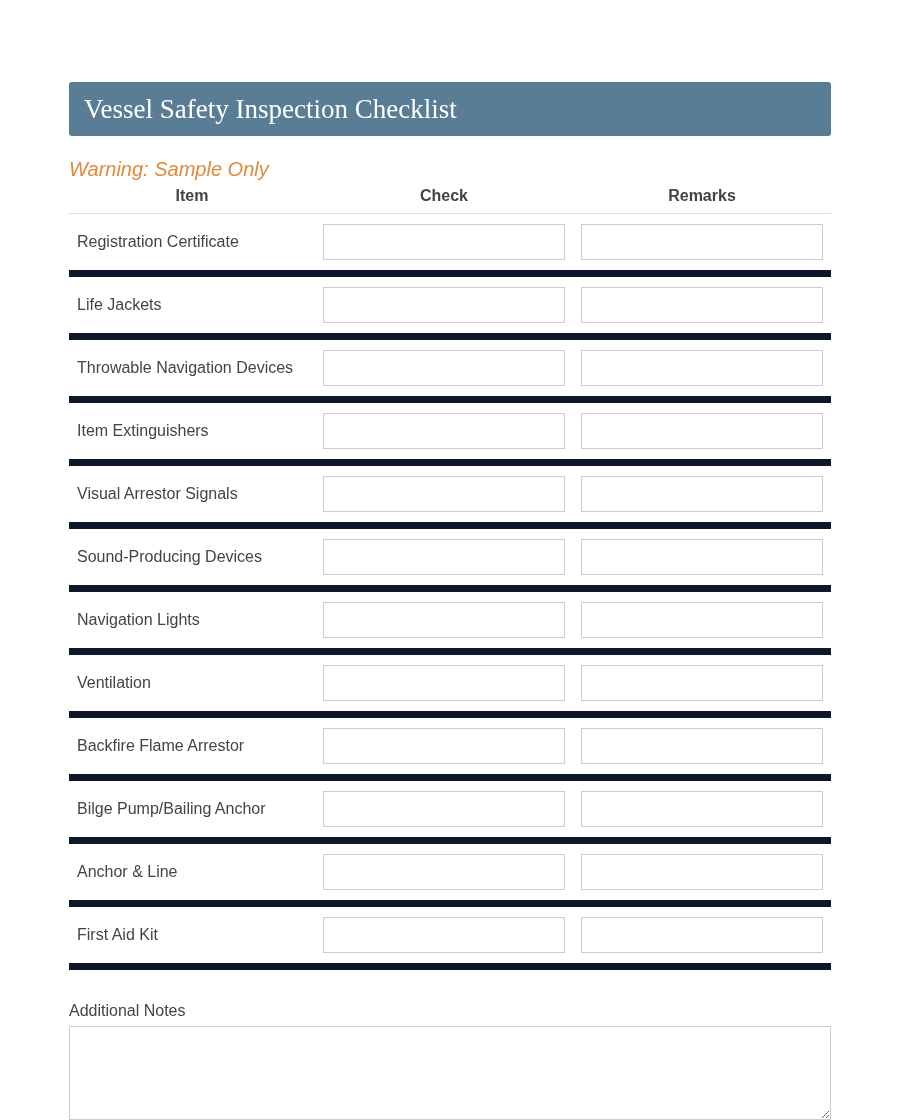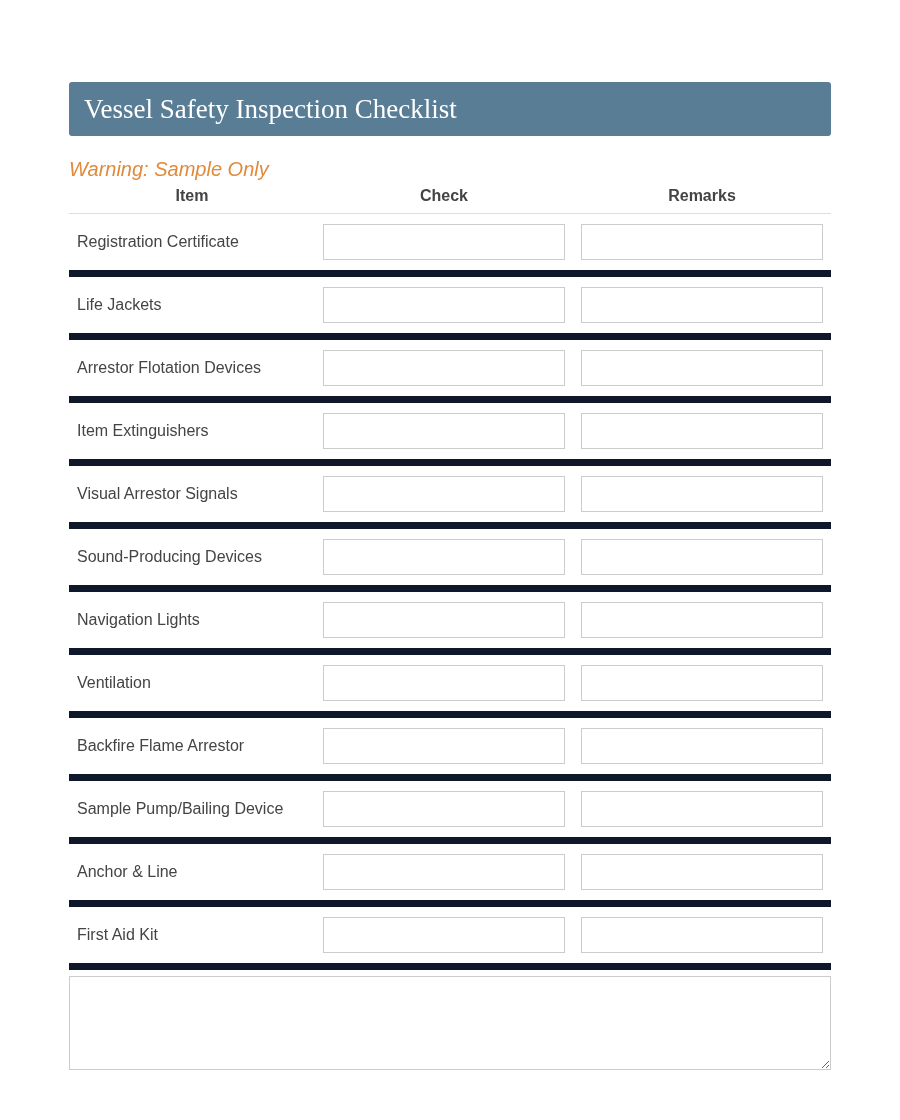--- a/index.html
+++ b/index.html
@@ -46,21 +46,21 @@
         <tr>
           <td class="c1">Life Jackets</td>
           <td class="c2">
             <input class="box" type="text" value="" style="">
           </td>
           <td>
             <input class="box" type="text" value="" style="">
           </td>
         </tr>
         <tr>
-          <td class="c1">Arrestor Flotation Devices</td>
+          <td class="c1">Throwable Navigation Devices</td>
           <td class="c2">
             <input class="box" type="text" value="" style="">
           </td>
           <td>
             <input class="box" type="text" value="" style="">
           </td>
         </tr>
         <tr>
           <td class="c1">Item Extinguishers</td>
           <td class="c2">
@@ -109,21 +109,21 @@
         <tr>
           <td class="c1">Backfire Flame Arrestor</td>
           <td class="c2">
             <input class="box" type="text" value="" style="">
           </td>
           <td>
             <input class="box" type="text" value="" style="">
           </td>
         </tr>
         <tr>
-          <td class="c1">Sample Pump/Bailing Device</td>
+          <td class="c1">Bilge Pump/Bailing Anchor</td>
           <td class="c2">
             <input class="box" type="text" value="" style="">
           </td>
           <td>
             <input class="box" type="text" value="" style="">
           </td>
         </tr>
         <tr>
           <td class="c1">Anchor &amp; Line</td>
           <td class="c2">
@@ -137,14 +137,15 @@
           <td class="c1">First Aid Kit</td>
           <td class="c2">
             <input class="box" type="text" value="" style="">
           </td>
           <td>
             <input class="box" type="text" value="" style="">
           </td>
         </tr>
       </tbody>
   </table>
+  <div class="notes-label">Additional Notes</div>
   <textarea style=""></textarea>
 </div>
 
 </body></html>

